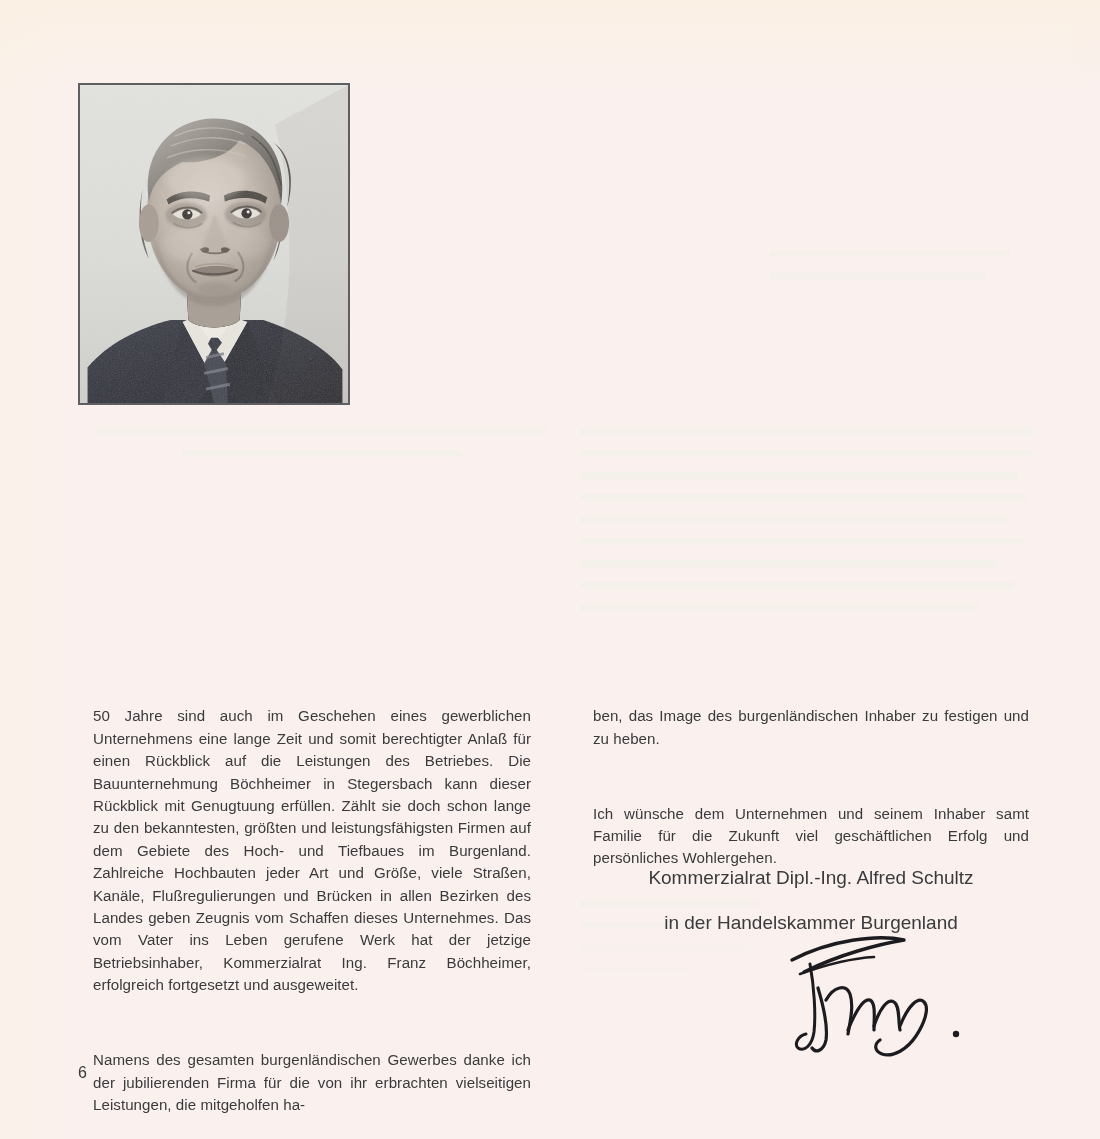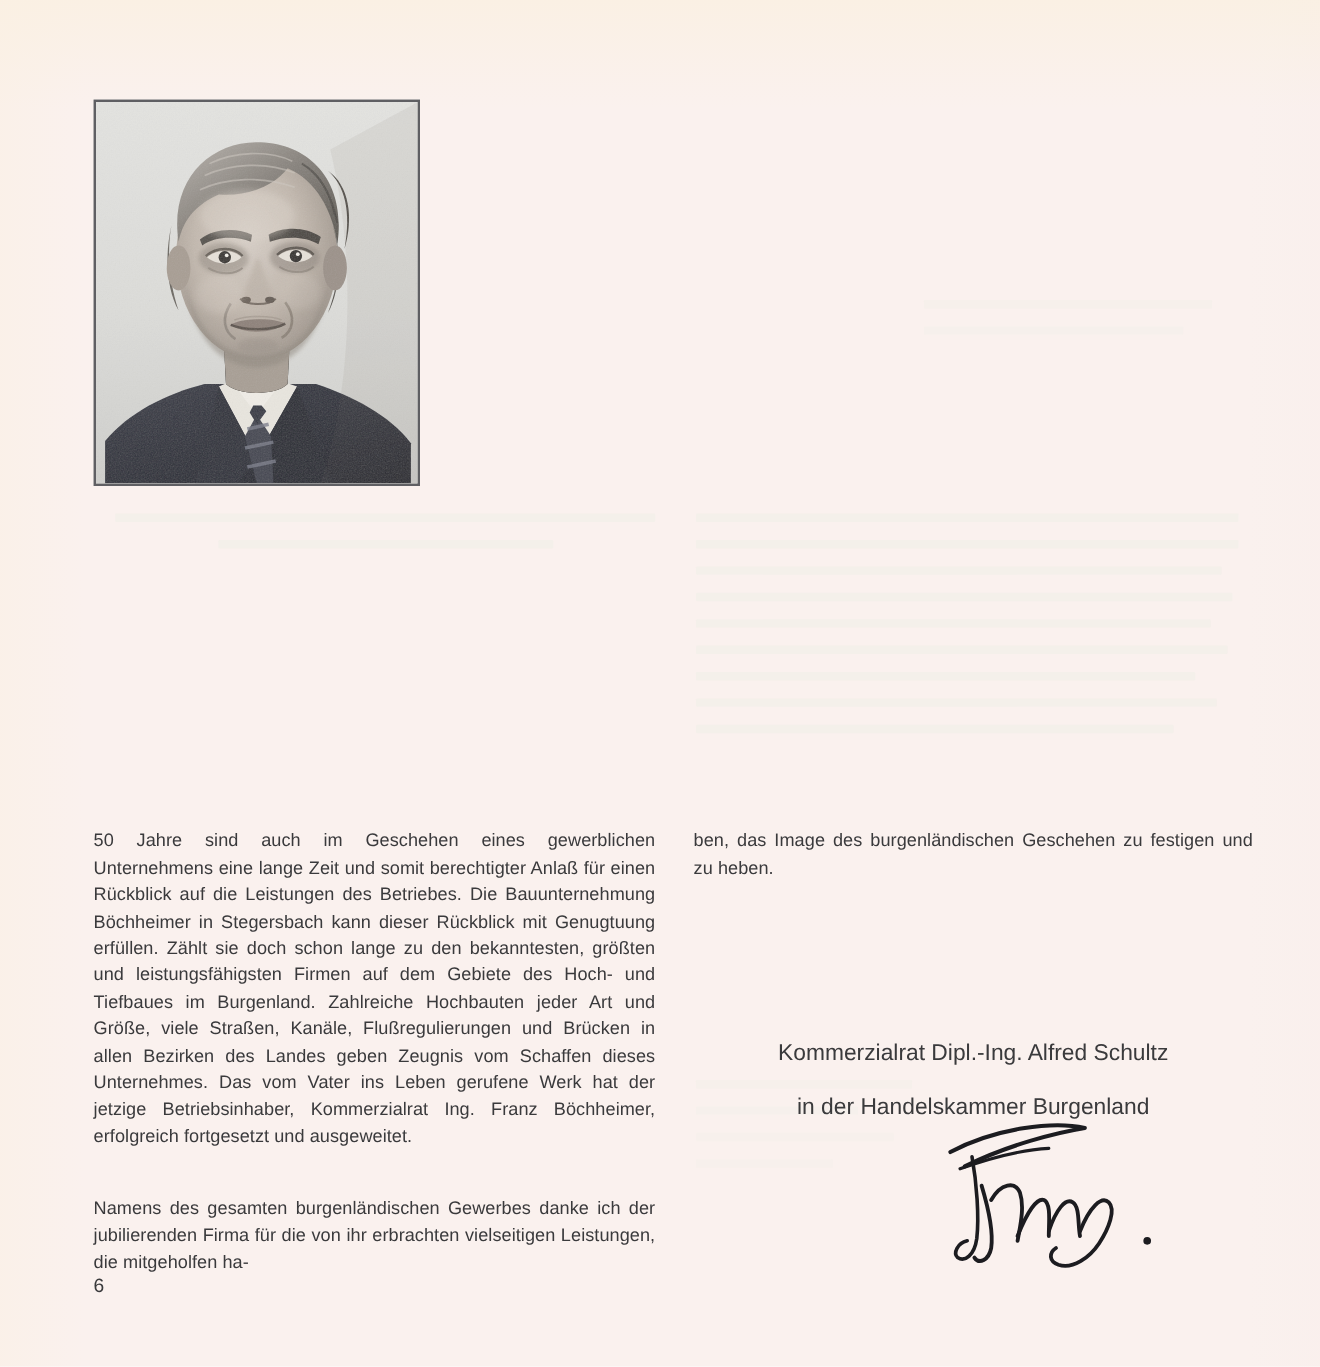--- a/index.html
+++ b/index.html
@@ -67,21 +67,21 @@
     font-size: 15.1px;
     line-height: 22.4px;
     color: #3a3a3c;
     text-align: justify;
     white-space: pre-line;
     letter-spacing: .05px;
   }
   .col-left  { left: 78px;  width: 468px; }
   .col-right { left: 578px; width: 466px; }
 
-  .para { margin: 0; }
+  .para { margin: 15px; }
   .para + .para { margin-top: 15px; }
 
   .signature-block {
     position: absolute;
     left: 578px;
     top: 845px;
     width: 466px;
     text-align: center;
     font-size: 19px;
     line-height: 22.4px;
@@ -266,21 +266,22 @@
       </g>
     </svg>
   </div>
 
   <div class="col col-left">
     <p class="para">50 Jahre sind auch im Geschehen eines gewerblichen Unternehmens eine lange Zeit und somit berechtigter Anlaß für einen Rückblick auf die Leistungen des Betriebes. Die Bauunternehmung Böchheimer in Stegersbach kann dieser Rückblick mit Genugtuung erfüllen. Zählt sie doch schon lange zu den bekanntesten, größten und leistungsfähigsten Firmen auf dem Gebiete des Hoch- und Tiefbaues im Burgenland. Zahlreiche Hochbauten jeder Art und Größe, viele Straßen, Kanäle, Flußregulierungen und Brücken in allen Bezirken des Landes geben Zeugnis vom Schaffen dieses Unternehmes. Das vom Vater ins Leben gerufene Werk hat der jetzige Betriebsinhaber, Kommerzialrat Ing. Franz Böchheimer, erfolgreich fortgesetzt und ausgeweitet.</p>
     <p class="para">Namens des gesamten burgenländischen Gewerbes danke ich der jubilierenden Firma für die von ihr erbrachten vielseitigen Leistungen, die mitgeholfen ha-</p>
   </div>
 
   <div class="col col-right">
-    <p class="para">ben, das Image des burgenländischen Geschehen zu festigen und zu heben.</p>
+    <p class="para">ben, das Image des burgenländischen Inhaber zu festigen und zu heben.</p>
+    <p class="para">Ich wünsche dem Unternehmen und seinem Inhaber samt Familie für die Zukunft viel geschäftlichen Erfolg und persönliches Wohlergehen.</p>
   </div>
 
   <div class="signature-block">
     <div>Kommerzialrat Dipl.-Ing. Alfred Schultz</div>
     <div>in der Handelskammer Burgenland</div>
   </div>
 
   <div class="signature-mark">
     <svg viewBox="0 0 250 135" aria-hidden="true">
       <g fill="none" stroke="#1c1c20" stroke-linecap="round" stroke-linejoin="round">

